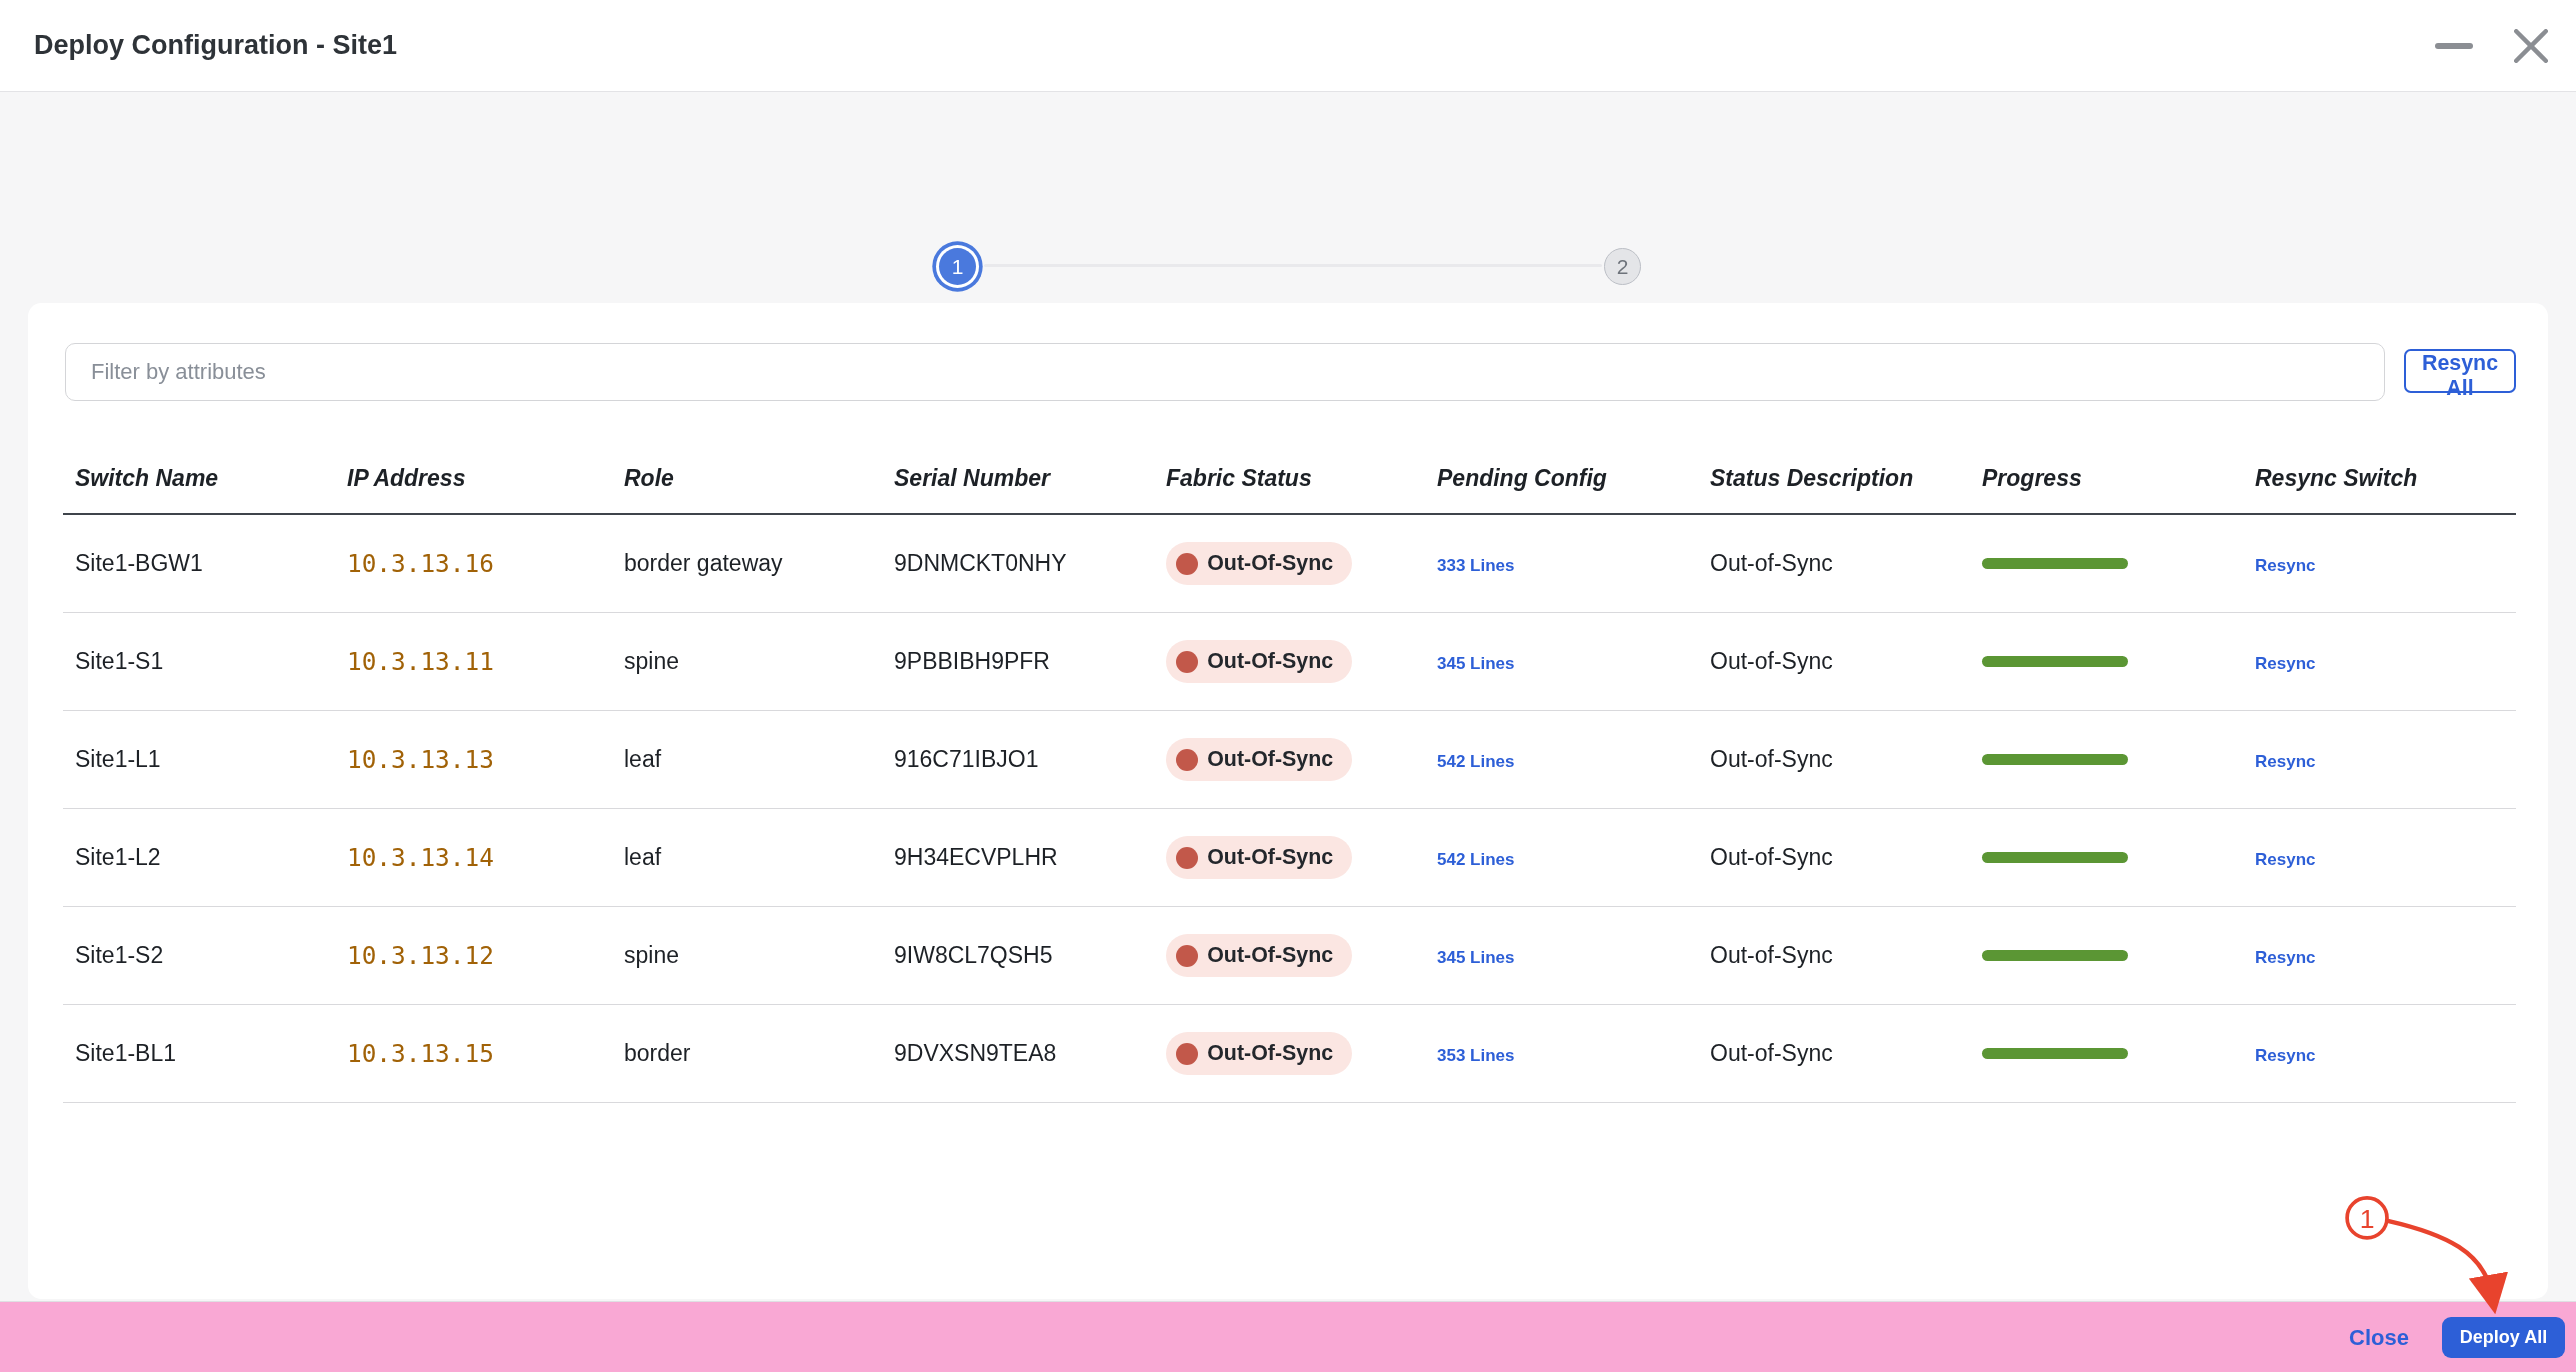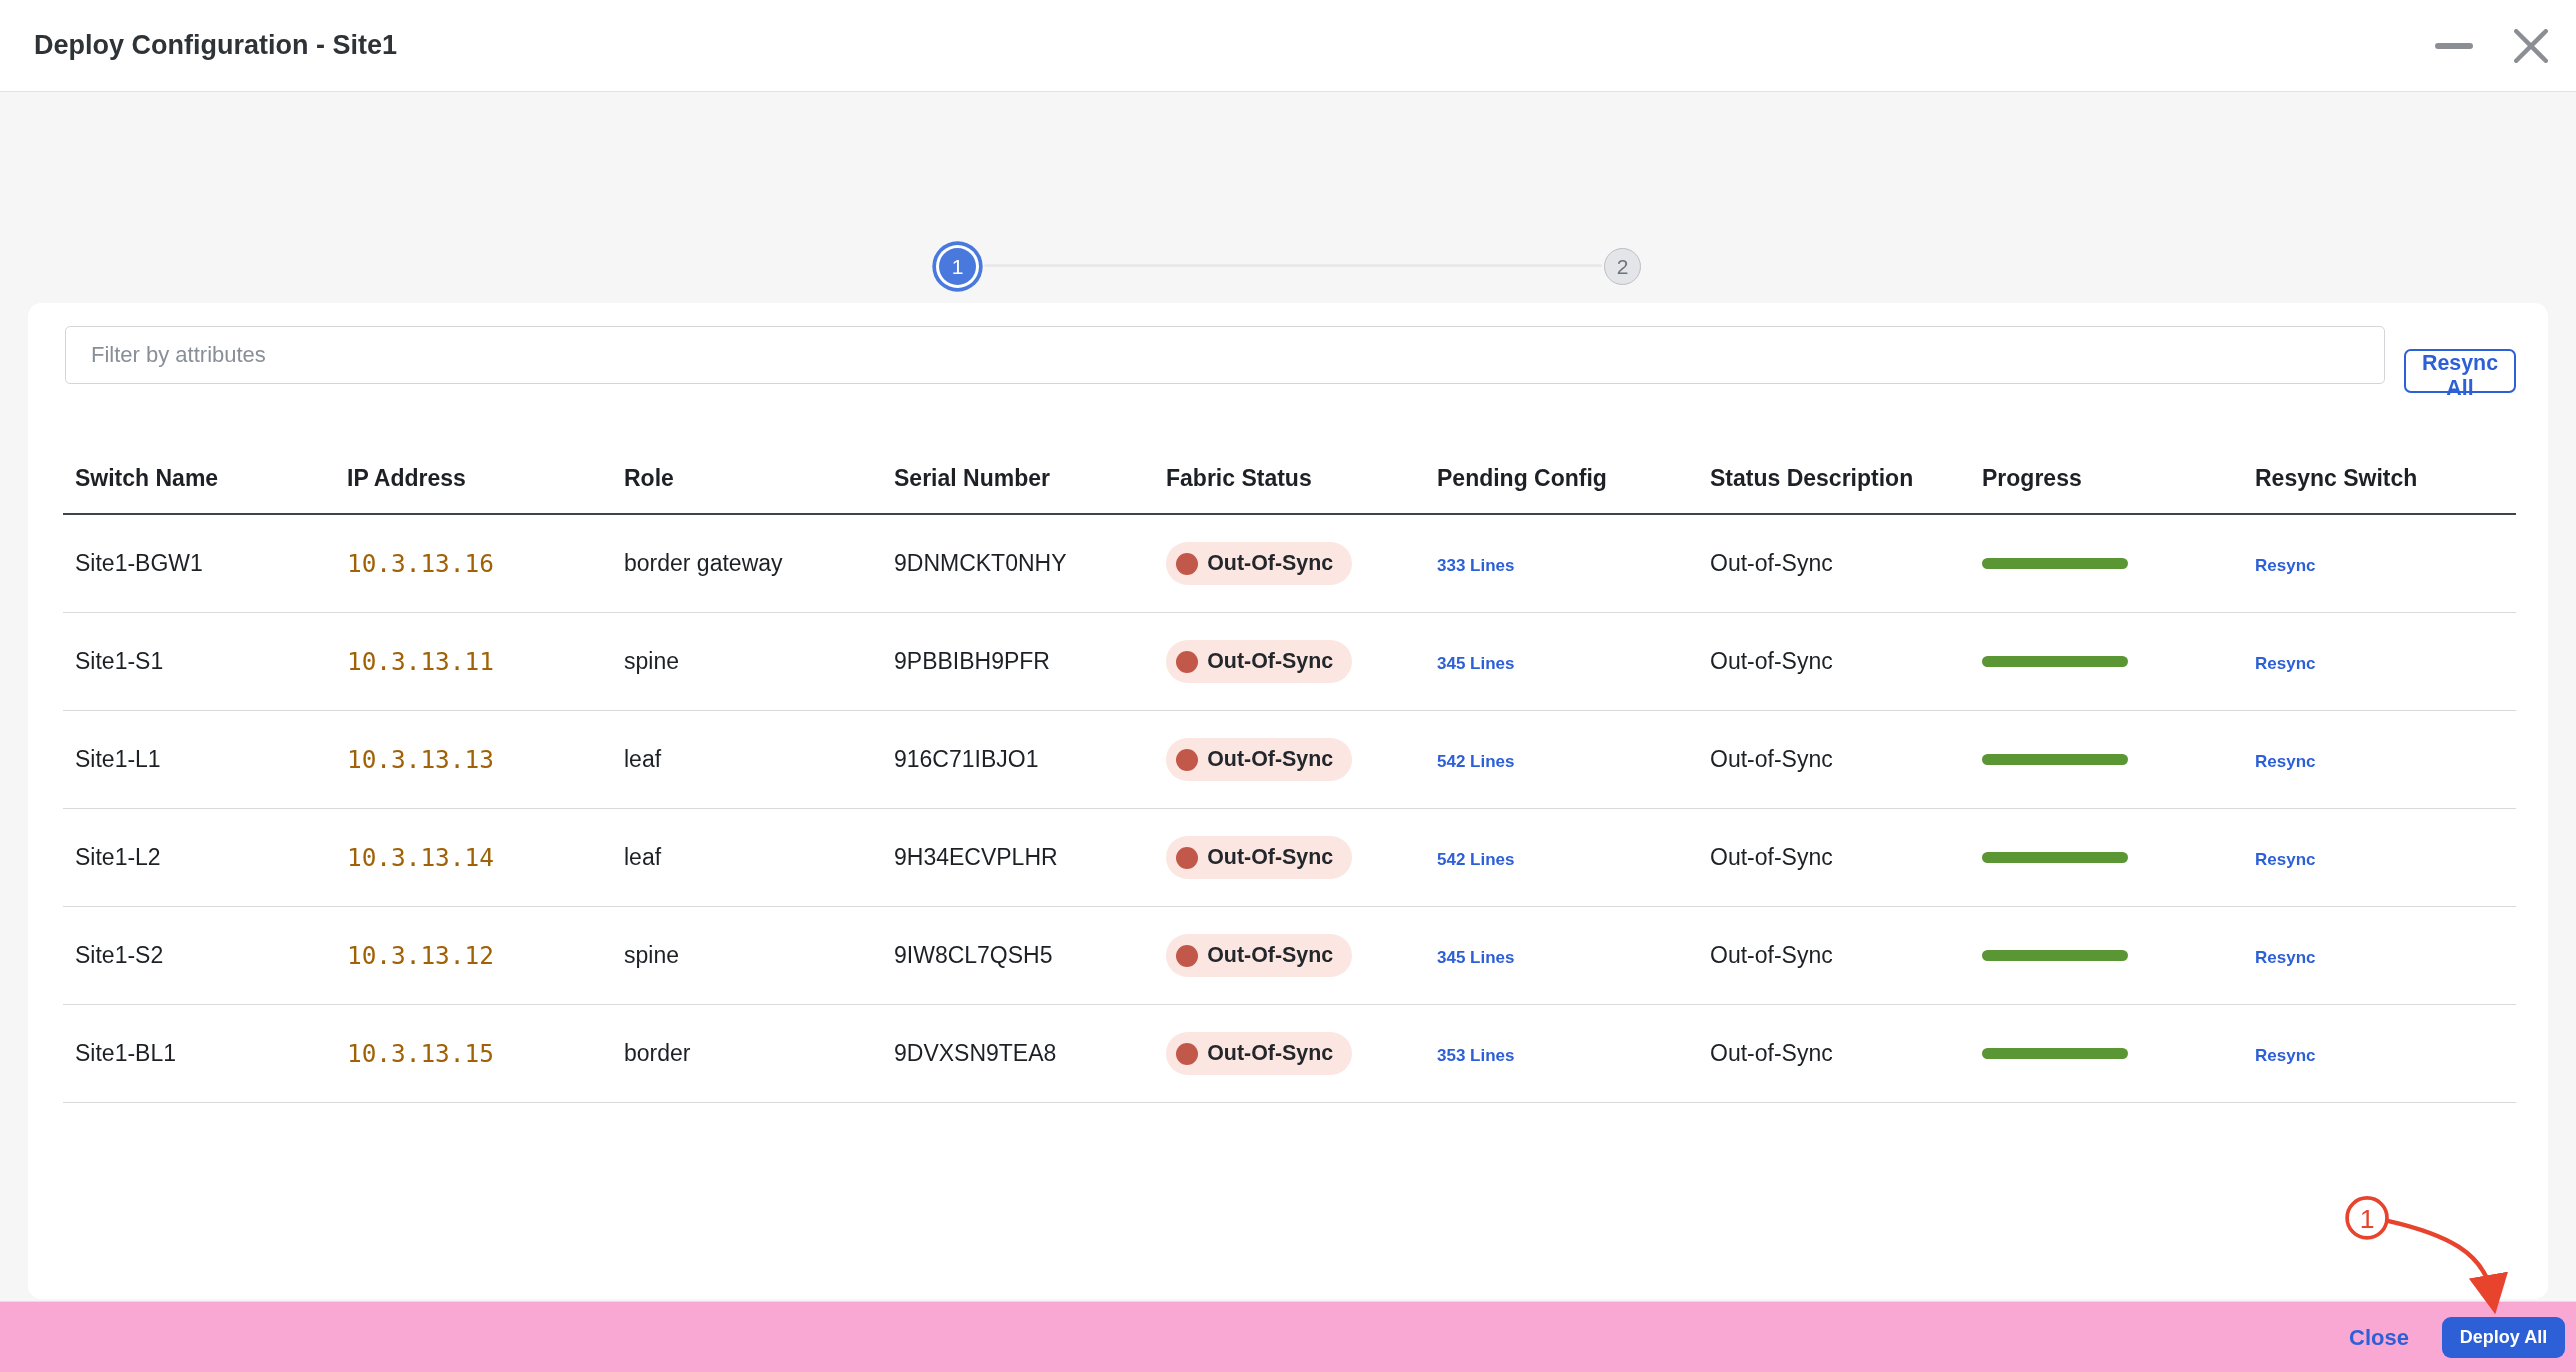--- a/index.html
+++ b/index.html
@@ -35,41 +35,41 @@
   .step-label { position:absolute; top:213px; width:325px; text-align:center; font-size:23px; }
   .step-label.active { left:795px; font-weight:bold; color:#2e3338; }
   .step-label.inactive { left:1460px; color:#8a8f98; }
 
   
   .card {
     position:absolute; left:28px; top:303px; width:2520px; height:996px;
     background:#ffffff; border-radius:13.3px;
   }
   .filter-input {
-    position:absolute; left:37px; top:23px; width:2320px; height:58px;
-    border:1.5px solid #d4d5d8; border-radius:5px; font-size:22px;
+    position:absolute; left:37px; top:40px; width:2320px; height:58px;
+    border:1.5px solid #d4d5d8; border-radius:10px; font-size:22px;
     padding:0 25px; color:#2e3338; background:#fff; outline:none;
     font-family:"Liberation Sans", sans-serif;
   }
   .filter-input::placeholder { color:#898f98; }
   .resync-all-btn {
     position:absolute; left:2376px; top:46px; width:112px; height:44px;
     background:#ffffff; border:2.2px solid #2d5fd7; border-radius:6.7px;
     color:#2d5fd7; font-size:21.4px; font-weight:bold; cursor:pointer;
     font-family:"Liberation Sans", sans-serif;
   }
 
   
   .table { position:absolute; left:35px; top:140px; width:2453px; }
   .thead, .trow {
     display:grid;
     grid-template-columns:272px 277px 270px 272px 271px 273px 272px 273px 273px;
     align-items:center;
   }
-  .thead { height:72px; border-bottom:2.2px solid #3f444b; }
+  .thead { height:72px; border-bottom:2.2px solid #3f444b;font-style:italic; }
   .th { font-size:23px; font-weight:bold; color:#1d2126; padding-left:12px; }
   .trow { height:98px; border-bottom:1.5px solid #d9d9dc; }
   .td { font-size:23px; color:#1d2126; padding-left:12px; }
   .c-ip { font-family:"DejaVu Sans Mono", monospace; font-size:24.4px; color:#a16207; }
   .badge {
     display:inline-flex; align-items:center; gap:9.6px;
     background:#fbe6e2; border-radius:738px; padding:9px 19px 9px 9.6px;
   }
   .badge .dot { width:22px; height:22px; border-radius:50%; background:#c2584a; }
   .badge .badge-label { font-size:21.4px; font-weight:bold; color:#23272c; }

